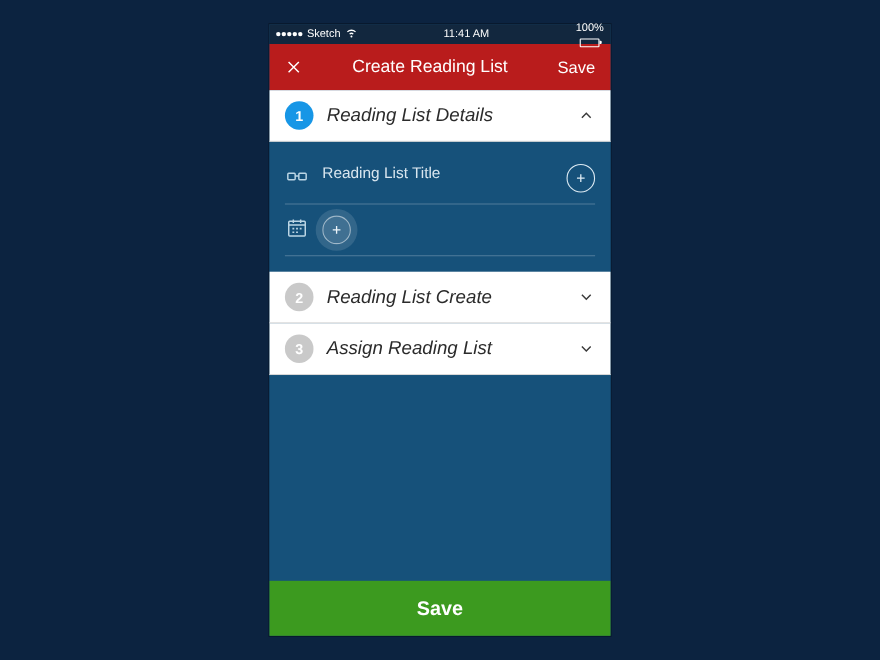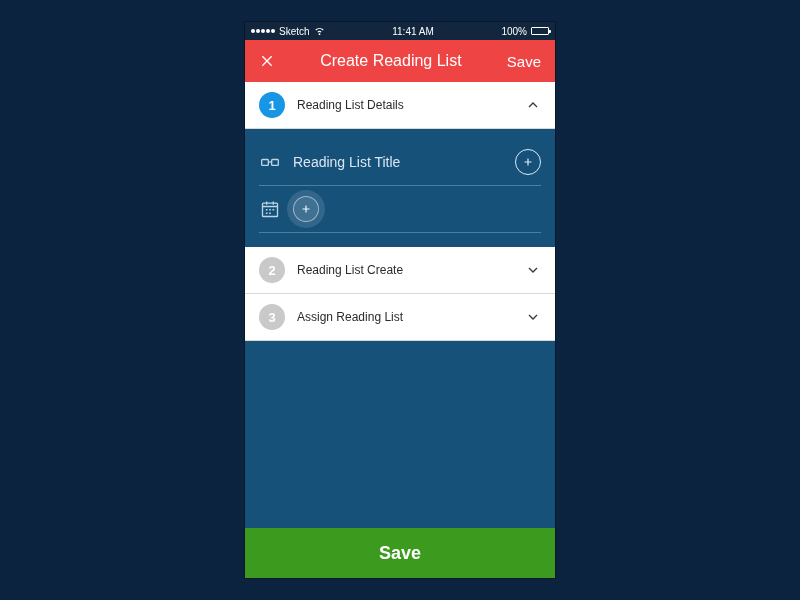--- a/index.html
+++ b/index.html
@@ -28,31 +28,31 @@
     font-size: 10px;
     display: flex;
     align-items: center;
     justify-content: space-between;
     padding: 0 6px;
     font-weight: 500;
   }
   .sb-left { display: flex; align-items: center; gap: 4px; }
   .dots { display: flex; gap: 1px; }
   .dots span { width: 4px; height: 4px; border-radius: 50%; background: #fff; display: inline-block; }
-  .sb-right { display: flex; align-items: center; gap: 4px; }
+  .sb-right { display: flex; align-items: center; gap: 4px; flex-direction: column; }
   .battery {
     width: 18px; height: 8px; border: 1px solid #fff; border-radius: 1px; position: relative;
   }
   .battery::after { content: ""; position: absolute; right: -3px; top: 1.5px; width: 2px; height: 3px; background: #fff; border-radius: 0 1px 1px 0; }
   .battery .fill { background: #fff; width: 100%; height: 100%; }
 
   
   .navbar {
     height: 42px;
-    background: #ef4444;
+    background: #b91c1c;
     color: #fff;
     display: flex;
     align-items: center;
     justify-content: space-between;
     padding: 0 14px;
     font-size: 16px;
   }
   .nav-title { font-weight: 400; font-size: 16px; }
   .nav-save { font-size: 15px; }
   .close-x svg { width: 16px; height: 16px; display: block; }
@@ -66,31 +66,31 @@
     gap: 12px;
     border-bottom: 1px solid #d8d8d8;
   }
   .badge {
     width: 26px; height: 26px; border-radius: 50%;
     display: flex; align-items: center; justify-content: center;
     color: #fff; font-size: 13px; font-weight: 600;
   }
   .badge.active { background: #1796e6; }
   .badge.inactive { background: #c9c9c9; color: #fff; }
-  .section-label { flex: 1; color: #2b2b2b; font-size: 12px; }
+  .section-label { flex: 1; color: #2b2b2b; font-size: 17px; font-style: italic; }
   .chevron svg { width: 16px; height: 16px; display: block; }
 
   
   .section-body {
     background: #16517a;
     padding: 10px 14px 14px 14px;
   }
   .row {
     display: flex;
-    align-items: center;
+    align-items: flex-start;
     gap: 12px;
     padding: 10px 0;
     border-bottom: 1px solid rgba(255,255,255,0.25);
   }
   .row:last-child { border-bottom: 1px solid rgba(255,255,255,0.25); }
   .row-icon { width: 22px; height: 22px; display: flex; align-items: center; justify-content: center; }
   .row-icon svg { width: 20px; height: 20px; }
   .row-label { flex: 1; color: #d9e6ef; font-size: 14px; }
   .row-label .opt { color: #9fb8c8; font-size: 12px; }
   .plus-circle {

